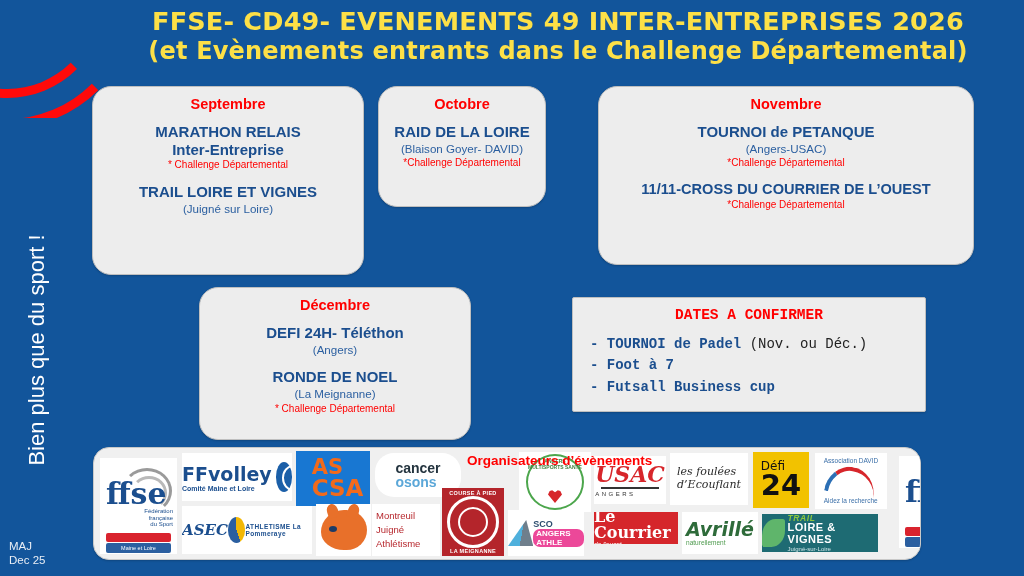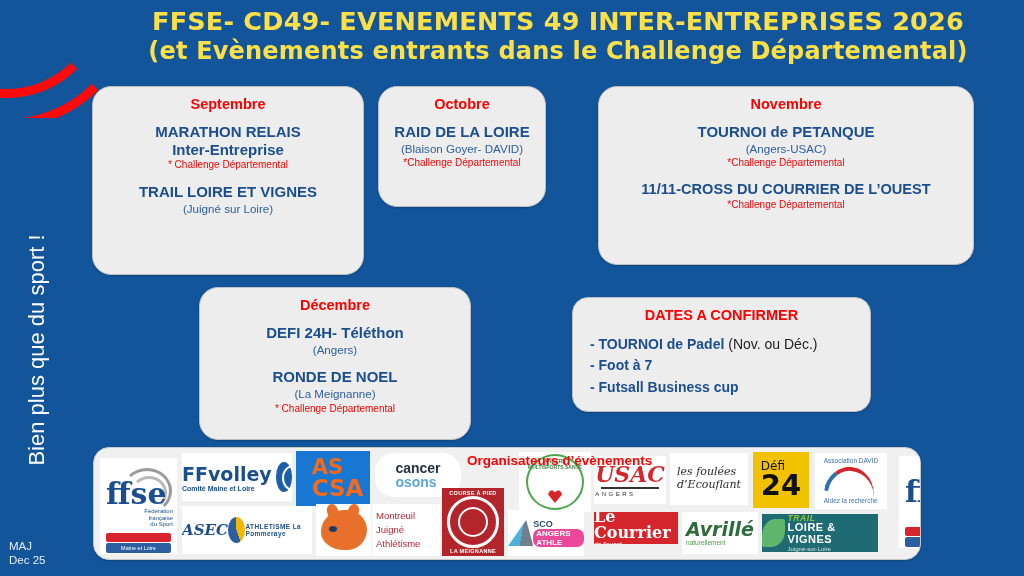--- a/index.html
+++ b/index.html
@@ -45,21 +45,21 @@
   .card{
     position:absolute;background:#EDEDED;border:1px solid #BFBFBF;
     border-radius:19px;box-sizing:border-box;
     box-shadow:0 1px 2px rgba(0,0,0,.18);
     text-align:center;
   }
   .card.sept{left:92px;top:86px;width:272px;height:189px;}
   .card.oct{left:378px;top:86px;width:168px;height:121px;}
   .card.nov{left:598px;top:86px;width:376px;height:179px;}
   .card.dec{left:199px;top:287px;width:272px;height:153px;}
-  .card.confirm{left:572px;top:297px;width:299px;height:115px;border-radius:16px;text-align:left;}
+  .card.confirm{left:572px;top:297px;width:354px;height:115px;border-radius:2px;text-align:left;font-family:Liberation Mono, monospace;}
 
   .month{color:#FF0000;font-weight:bold;font-size:14.5px;margin-top:9px;}
   .month.nov-m{font-size:14.5px;}
   .ev{margin-top:11px;}
   .ev-title{color:#1B4E8E;font-weight:bold;font-size:15px;line-height:1.18;}
   .ev-title.sm{font-size:14.6px;}
   .ev-sub{color:#2B5FA0;font-size:11.6px;line-height:1.35;}
   .ev-chal{color:#FF0000;font-size:10px;line-height:1.35;}
 
   

